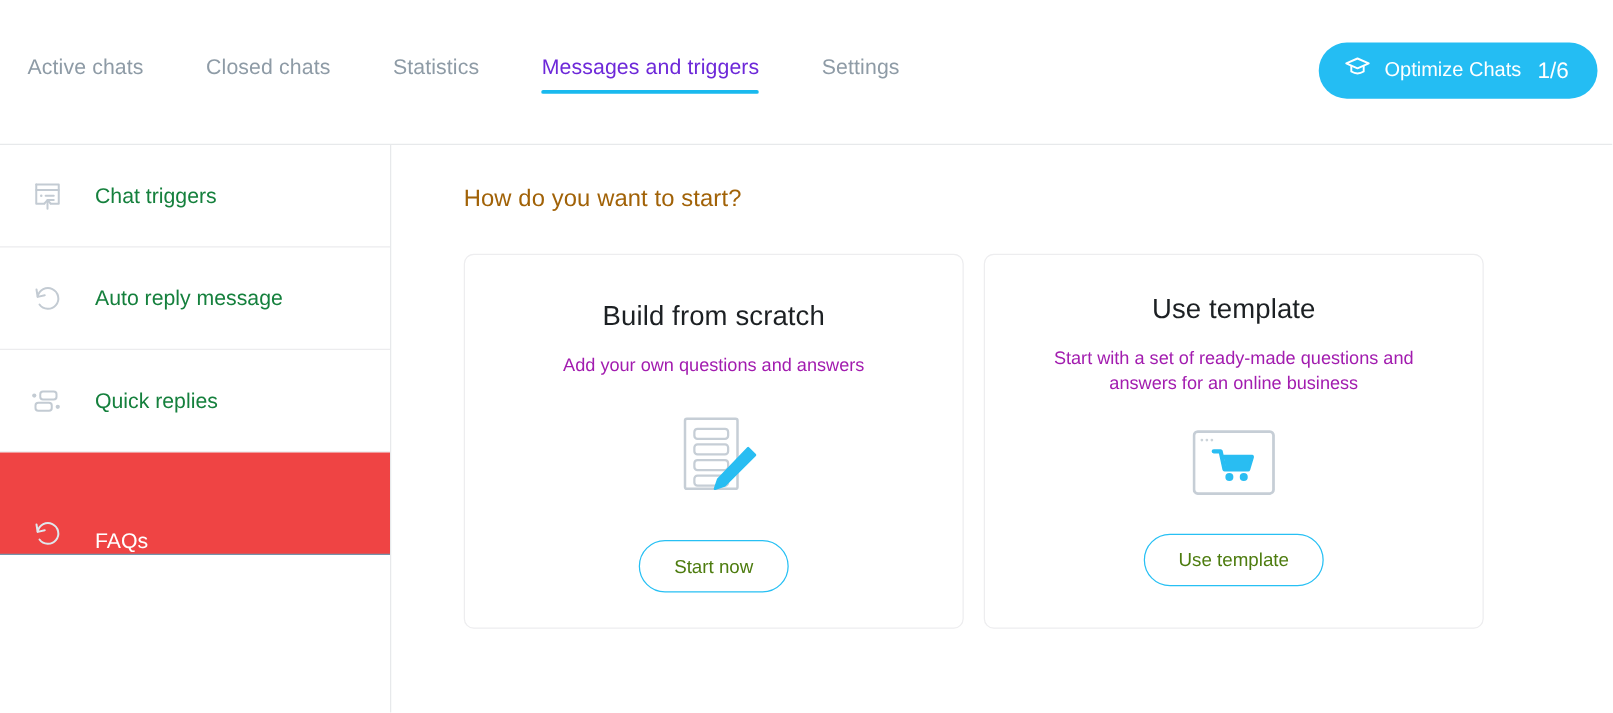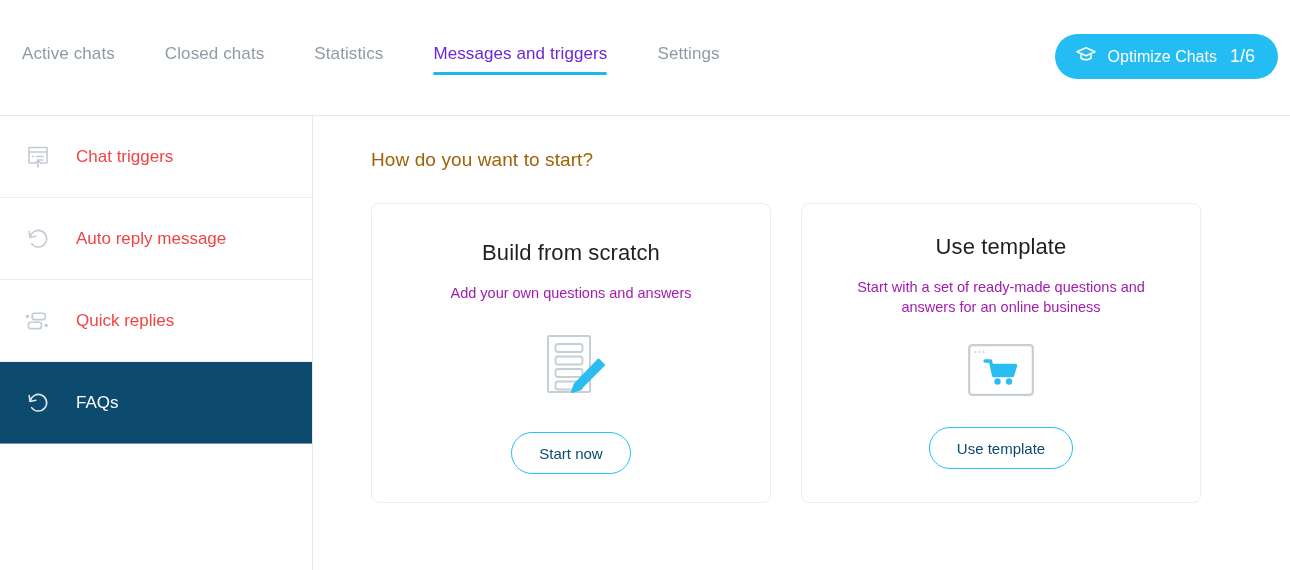--- a/index.html
+++ b/index.html
@@ -76,48 +76,49 @@
     background: #fff;
   }
   .side-item {
     height: 82px;
     display: flex;
     align-items: center;
     gap: 22px;
     padding-left: 22px;
     border-bottom: 1px solid #ececee;
     cursor: pointer;
-    color: #ef4444;
+    color: #15803d;
     font-size: 17px;
   }
   .side-item .ico {
     width: 32px; height: 32px;
     display: flex; align-items: center; justify-content: center;
     flex: 0 0 32px;
   }
   .side-item.selected {
-    background: #0c4a6e;
+    background: #ef4444;
     color: #ffffff;
     border-bottom-color: #7594ab;
+    align-items: flex-end;
   }
 
   
   .main {
     flex: 1;
     padding: 33px 0 0 58px;
   }
   .main h1 {
     font-size: 19px;
     font-weight: 400;
     color: #a16207;
     letter-spacing: .1px;
   }
   .cards {
     display: flex;
-    gap: 30px;
+    gap: 16px;
     margin-top: 32px;
   }
   .card {
     width: 400px;
     height: 300px;
     border: 1px solid #ededef;
     border-radius: 8px;
     background: #fff;
     display: flex;
     flex-direction: column;
@@ -145,21 +146,21 @@
     align-items: center;
     justify-content: center;
   }
   .pill-btn {
     margin-bottom: 28px;
     height: 42px;
     padding: 4px 27px;
     border: 1px solid #27c0f4;
     border-radius: 21px;
     background: #fff;
-    color: #0c4a6e;
+    color: #4d7c0f;
     font-size: 15px;
     font-family: "Liberation Sans", sans-serif;
     cursor: pointer;
   }
   .card.right .pill-btn { margin-bottom: 33px; }
 </style>
 </head>
 <body>
 
 <div class="topbar">

